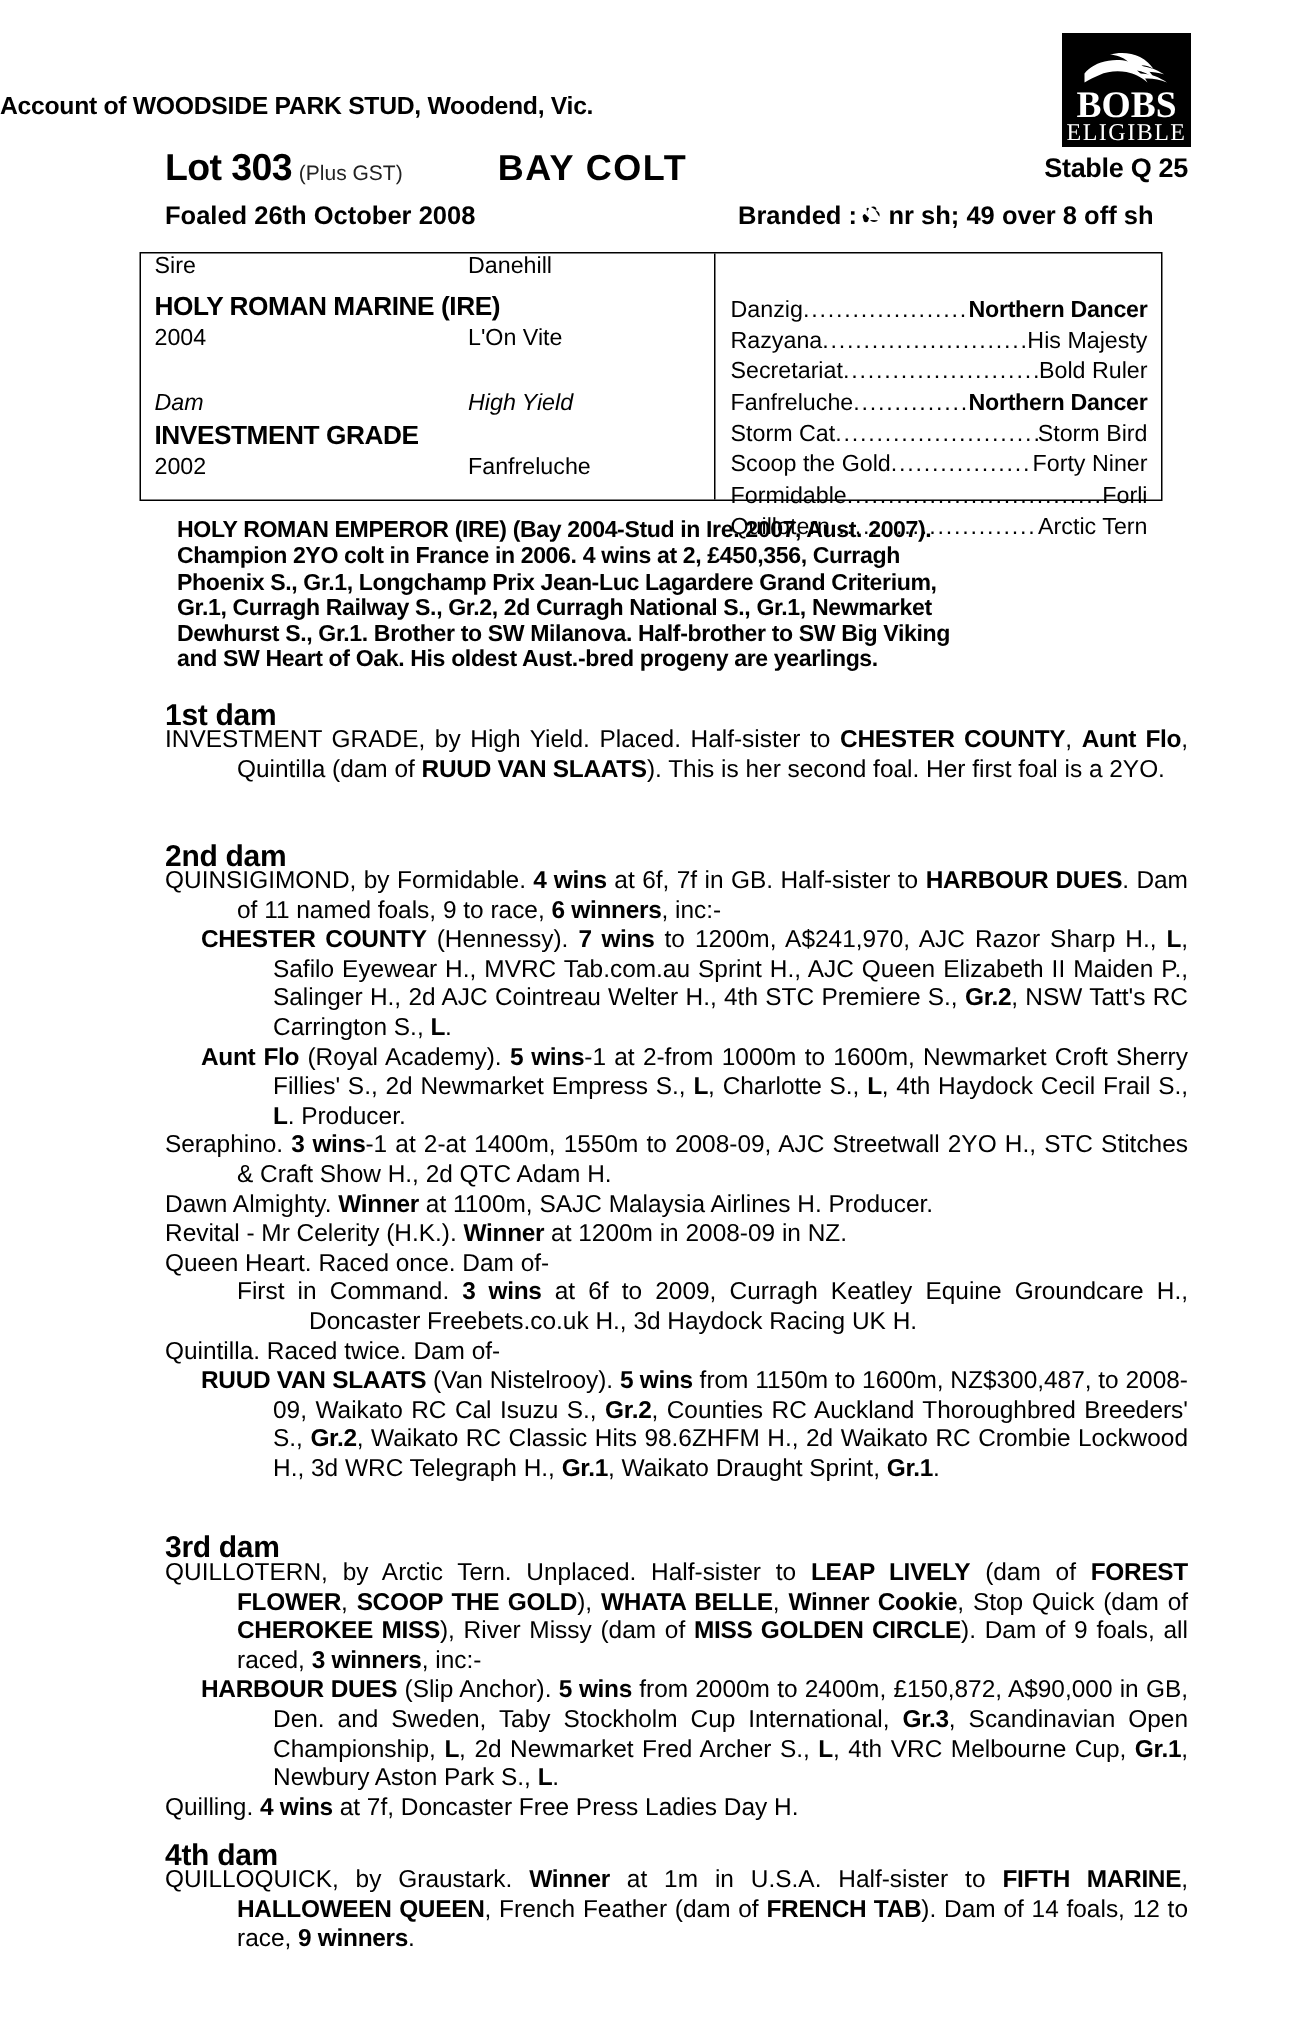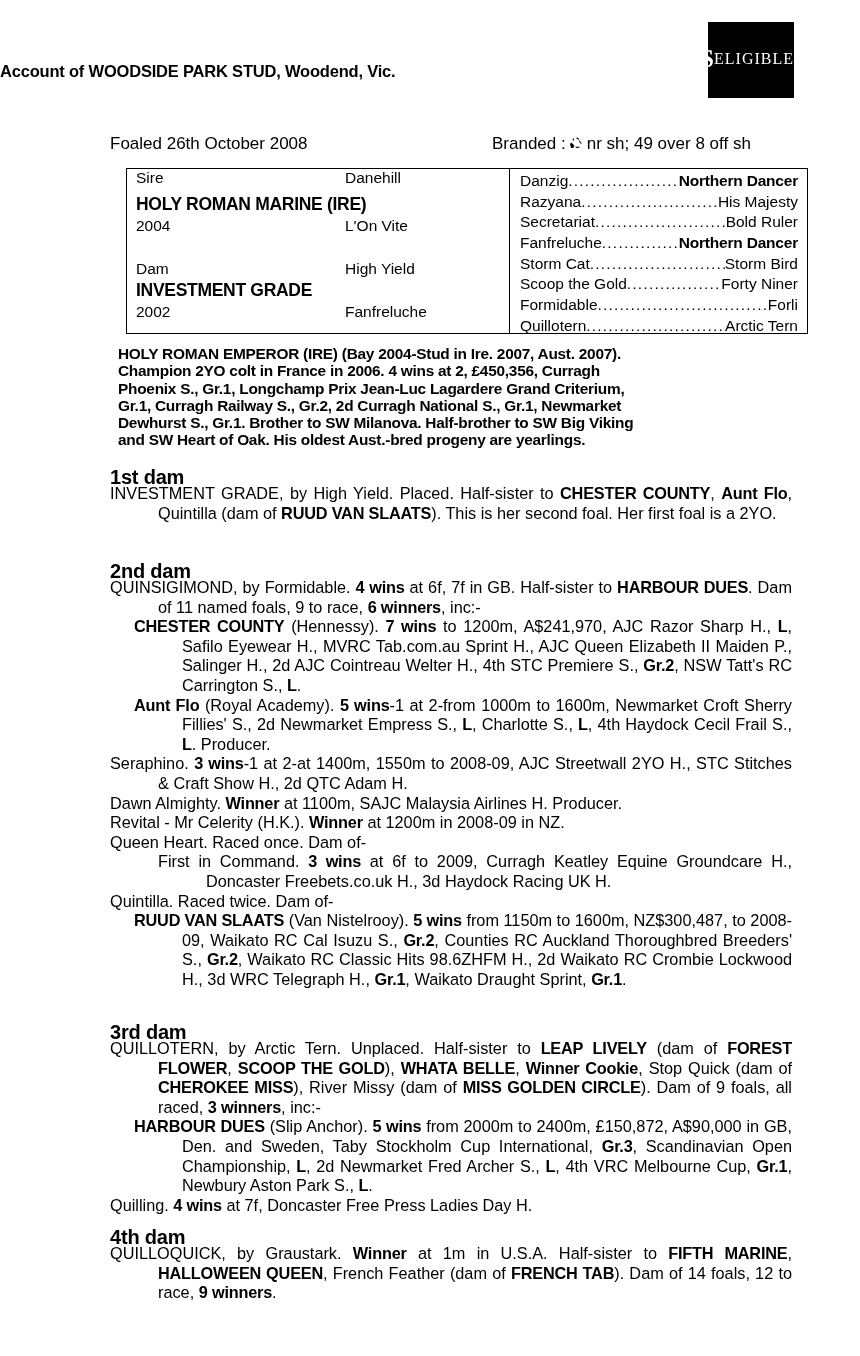--- a/index.html
+++ b/index.html
@@ -9,21 +9,21 @@
     font-family:"Liberation Sans", sans-serif;
     color:#000;
     -webkit-font-smoothing:antialiased;
   }
   .page{position:relative;width:860px;height:1356px;box-sizing:border-box;}
 
   
   .bobs-logo{
     position:absolute;right:66px;top:22px;
     width:86px;height:76px;background:#000;
-    display:flex;align-items:center;justify-content:flex-end;
+    display:flex;flex-direction:column;align-items:center;justify-content:flex-end;
     padding-bottom:3px;box-sizing:border-box;
   }
   .bobs-horse{width:60px;height:26px;margin-bottom:1px;}
   .bobs-word{
     color:#fff;font-family:"Liberation Serif", serif;font-weight:bold;
     font-size:25px;line-height:23px;letter-spacing:0px;
   }
   .bobs-sub{
     color:#fff;font-family:"Liberation Serif", serif;font-weight:normal;
     font-size:16px;line-height:13px;letter-spacing:1px;
@@ -40,31 +40,31 @@
   .lot-gst{font-size:14px;font-weight:normal;color:#222;}
   .lot-mid{
     position:absolute;left:0;top:1px;width:790px;text-align:center;
     font-size:24px;font-weight:bold;letter-spacing:1px;
   }
   .lot-right{
     position:absolute;right:68px;top:4px;
     font-size:18px;font-weight:bold;letter-spacing:-0.2px;
   }
 
-  .foaled-row{position:absolute;left:0;top:134px;width:860px;height:24px;font-size:17px;}
+  .foaled-row{position:absolute;left:0;top:134px;width:860px;height:24px;font-size:17px;font-weight:bold;}
   .foaled{position:absolute;left:110px;top:0;}
   .branded{position:absolute;left:492px;top:0;white-space:nowrap;}
   .brand-glyph{
     display:inline-block;width:17px;height:17px;vertical-align:-3px;
     margin:0 2px;
   }
 
   
   .ped-box{
-    position:absolute;left:126px;top:168px;width:682px;height:166px;
+    position:absolute;left:93px;top:168px;width:682px;height:166px;
     border:1.6px solid #000;box-sizing:border-box;
   }
   .ped-left{position:absolute;left:0;top:0;width:382px;height:100%;}
   .ped-right{position:absolute;left:382px;top:0;right:0;height:100%;}
   .ped-vrule{position:absolute;left:382px;top:0;width:1.2px;height:100%;background:#000;}
 
   .ped-l-row{position:relative;height:21px;font-size:15.5px;}
   .ped-l-row .lbl{position:absolute;left:9px;top:0;}
   .ped-l-row .gs{position:absolute;left:218px;top:0;}
   .ped-name{
@@ -115,20 +115,28 @@
       <path fill="#ffffff" d="M4 34 C10 26 22 19 36 17 C46 15.5 54 16 62 18 C55 12 46 9 38 9 C50 5 66 6 78 12 C86 16 92 22 96 28 C92 25 86 23 80 23 C88 28 94 34 97 41 C90 35 82 31 74 30 C80 35 85 40 88 46 C80 39 70 34 60 32 C48 30 34 31 24 36 C17 39 10 42 4 46 Z"></path>
       <path fill="#ffffff" d="M70 24 C84 23 98 27 110 35 C100 32 90 31 82 32 Z"></path>
       <path fill="#ffffff" d="M78 34 C92 34 104 39 114 46 C104 42 92 40 84 41 Z"></path>
     </svg>
     <div class="bobs-word">BOBS</div>
     <div class="bobs-sub">ELIGIBLE</div>
   </div>
 
   <div class="account-line">Account of WOODSIDE PARK STUD, Woodend, Vic.</div>
 
+  <div class="lot-row">
+    <div class="lot-left">
+      <span class="lot-num">Lot 303</span>
+      <span class="lot-gst">(Plus GST)</span>
+    </div>
+    <div class="lot-mid">BAY COLT</div>
+    <div class="lot-right">Stable Q 25</div>
+  </div>
 
   <div class="foaled-row">
     <div class="foaled">Foaled 26th October 2008</div>
     <div class="branded">
       <span>Branded :</span><svg class="brand-glyph" viewBox="0 0 20 20">
           <path fill="#000" d="M5.5 4.5 c1.6-1.1 2.4 .2 1.3 1.3 c-1 1-1.3 2.1-.6 3 M4.2 9 c-1.8 .4-2.3 2.6-.9 3.9 c1.3 1.2 3.5 1 4.3-.5 M9 3.6 c2.4-1.4 4.8 .3 4.2 2.4 M12.4 6.1 c2.5 .6 4.1 3 3.1 5.1 M8.2 13.7 c1.6 2 4.7 2 6.3 .2"></path>
           <path fill="#000" d="M5 11.4 a2 2 0 1 0 .1 0 Z"></path>
         </svg><span>nr sh; 49 over 8 off sh</span>
     </div>
   </div>
@@ -140,32 +148,32 @@
       <div class="ped-l-row" style="top:0;padding-top:5px;">
         <span class="lbl">Sire</span>
         <span class="gs">Danehill</span>
       </div>
       <div class="ped-name" style="top:25px;">HOLY ROMAN MARINE (IRE)</div>
       <div class="ped-l-row" style="position:absolute;top:48px;width:100%;">
         <span class="lbl">2004</span>
         <span class="gs">L'On Vite</span>
       </div>
 
-      <div class="ped-l-row" style="position:absolute;top:91px;width:100%;">
+      <div class="ped-l-row" style="position:absolute;top:91px;width:100%;font-style:italic;">
         <span class="lbl">Dam</span>
         <span class="gs">High Yield</span>
       </div>
       <div class="ped-name" style="top:111px;">INVESTMENT GRADE</div>
       <div class="ped-l-row" style="position:absolute;top:134px;width:100%;">
         <span class="lbl">2002</span>
         <span class="gs">Fanfreluche</span>
       </div>
     </div>
 
-    <div class="ped-right" id="ped-right" style="padding-top:3px;">
+    <div class="ped-right" id="ped-right" style="padding-top:3px;margin-top:26px;">
         <div class="ped-r-line">
           <span class="nm">Danzig</span>
           <span class="dots">................................................................................</span>
           <span class="gp b">Northern Dancer</span>
         </div>
         <div class="ped-r-line">
           <span class="nm">Razyana</span>
           <span class="dots">................................................................................</span>
           <span class="gp">His Majesty</span>
         </div>

